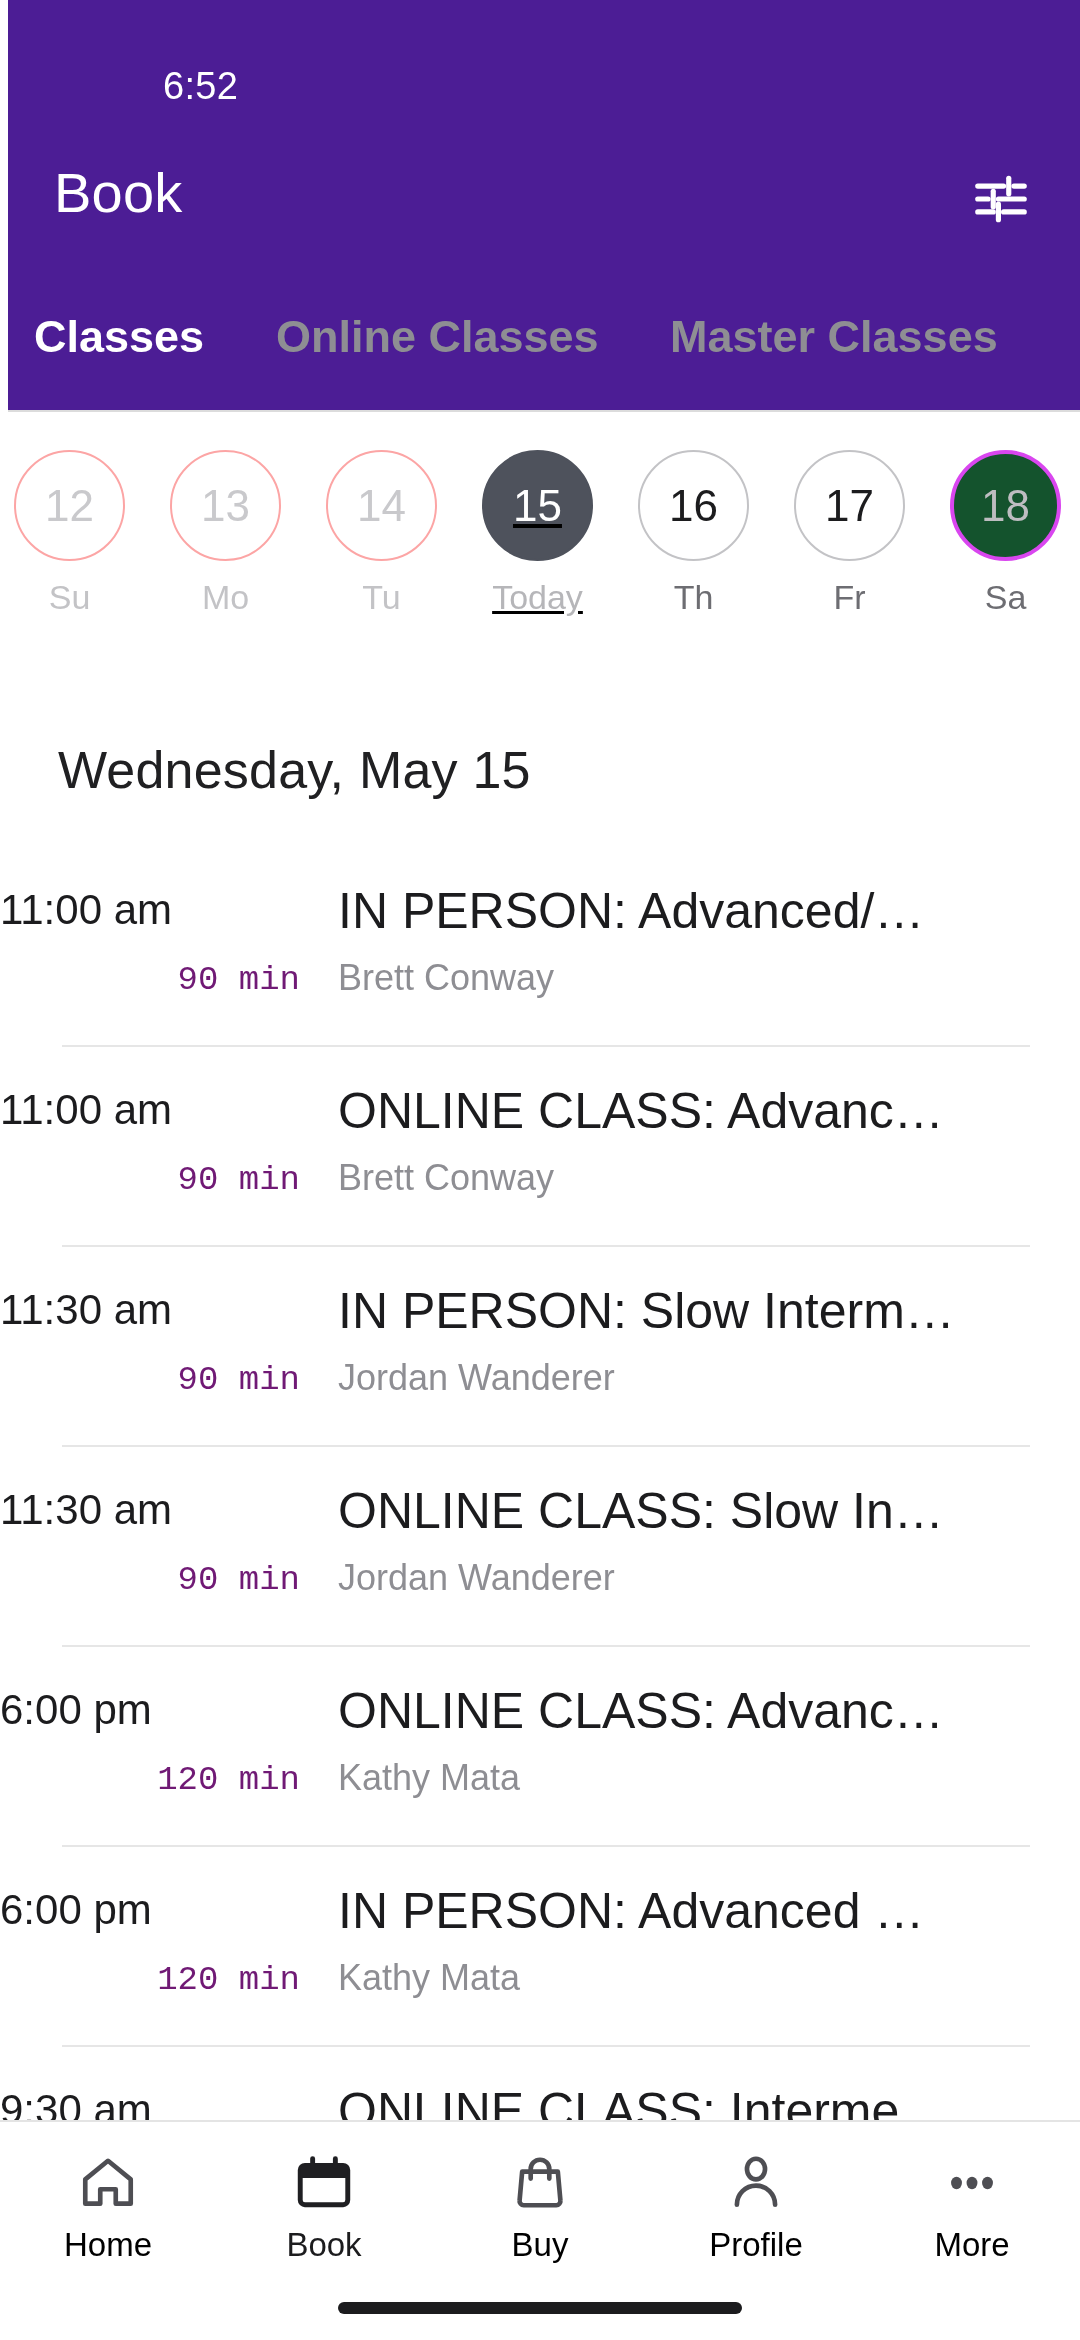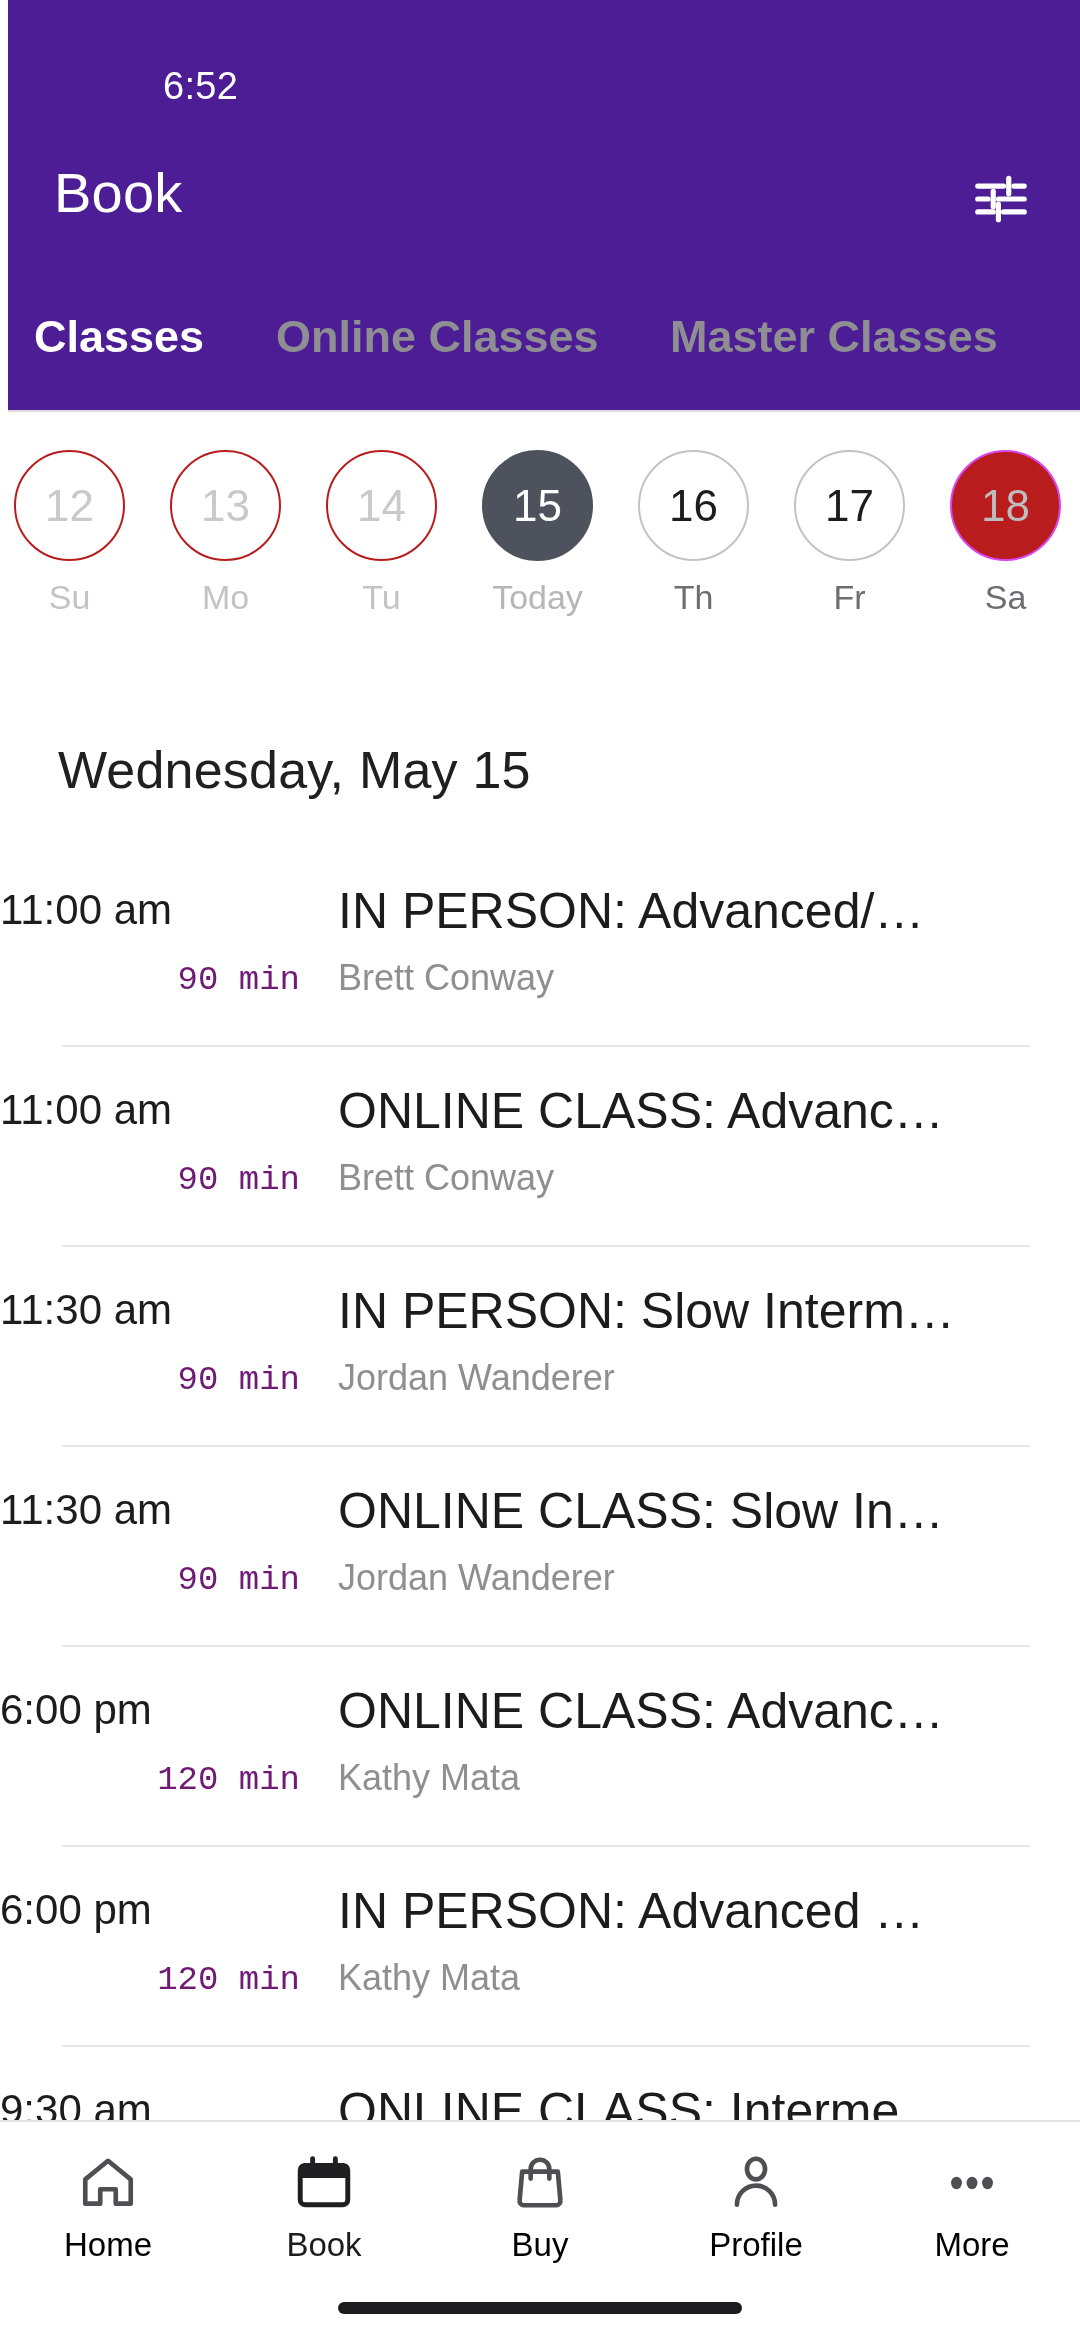--- a/index.html
+++ b/index.html
@@ -73,30 +73,30 @@
     position:absolute; top:38px;
     width:155px;
     display:flex; flex-direction:column; align-items:center;
   }
   .date-circle {
     width:111px; height:111px; border-radius:50%;
     display:flex; align-items:center; justify-content:center;
     font-size:44px; line-height:1;
   }
   .date-circle.disabled {
-    background:#ffffff; border:2px solid #b91c1c; color:#c9c9cc;
+    background:#ffffff; border:2px solid #fca5a5; color:#c9c9cc;
   }
   .date-circle.selected {
     background:#4e525c; border:2px solid #4e525c; color:#ffffff;
   }
   .date-circle.normal {
     background:#ffffff; border:2px solid #c3c3c6; color:#1c1c1e;
   }
   .date-circle.muted {
-    background:#b91c1c; border:2px solid #d946ef; color:#bdbdc0;
+    background:#14532d; border:4px solid #d946ef; color:#bdbdc0;
   }
   .date-label {
     margin-top:19px;
     font-size:34px; line-height:1;
   }
   .date-label.dim   { color:#c3c3c6; }
   .date-label.today { color:#b6b6b9; }
   .date-label.on    { color:#6d6d72; }
 
   
@@ -228,21 +228,21 @@
     <div class="date-cell" style="left:148px;">
       <div class="date-circle disabled">13</div>
       <div class="date-label dim">Mo</div>
     </div>
 
     <div class="date-cell" style="left:304px;">
       <div class="date-circle disabled">14</div>
       <div class="date-label dim">Tu</div>
     </div>
 
-    <div class="date-cell" style="left:460px;">
+    <div class="date-cell" style="left:460px;text-decoration:underline;">
       <div class="date-circle selected">15</div>
       <div class="date-label today">Today</div>
     </div>
 
     <div class="date-cell" style="left:616px;">
       <div class="date-circle normal">16</div>
       <div class="date-label on">Th</div>
     </div>
 
     <div class="date-cell" style="left:772px;">

